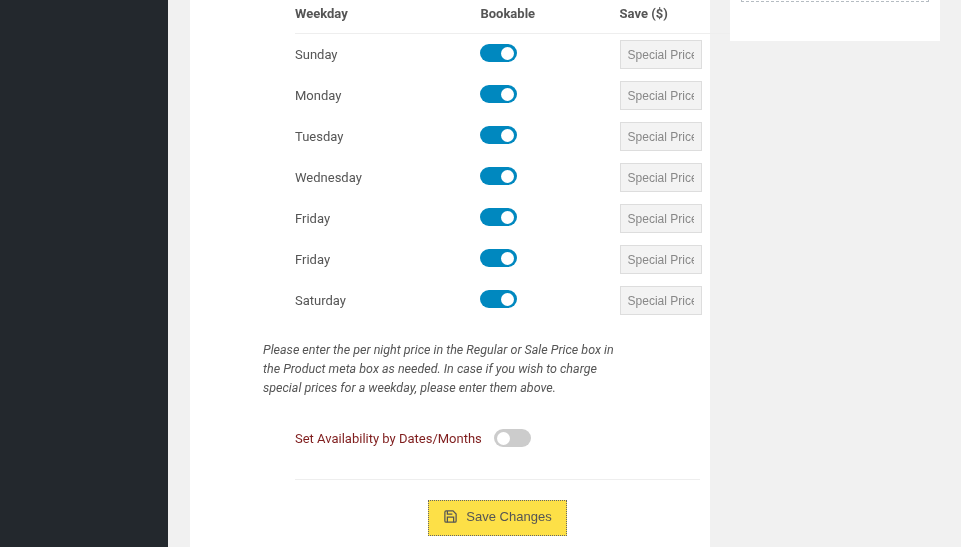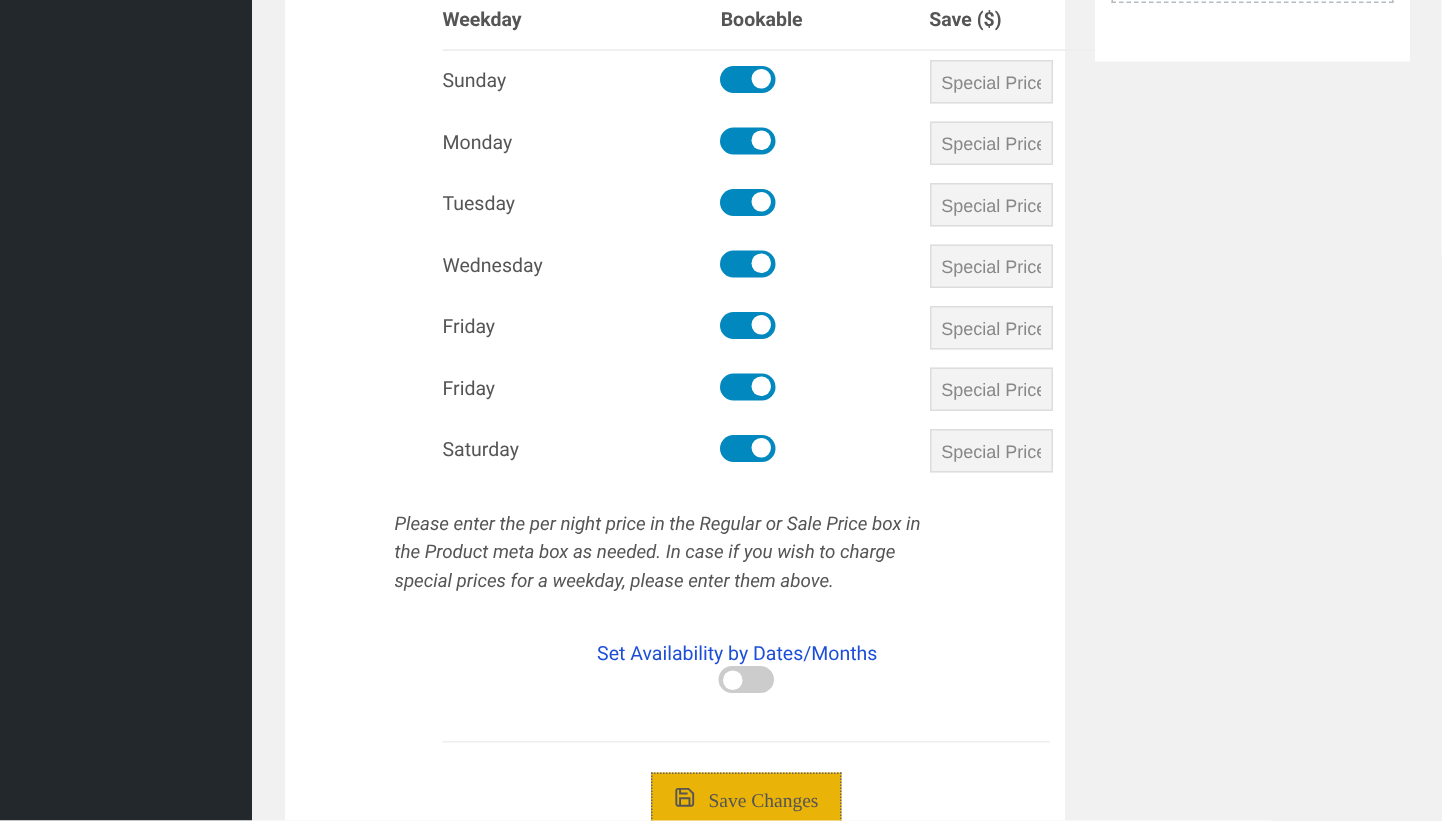--- a/index.html
+++ b/index.html
@@ -112,47 +112,45 @@
       font-size: 12.5px;
       line-height: 1.5;
       margin: 20px 0 0 73px;
       width: 370px;
     }
 
     .avail-row {
       display: flex;
       align-items: center;
       margin: 32px 0 0 105px;
-      color: #1d4ed8;
-      font-size: 13px;
-      flex-direction: column;
+      color: #7f1d1d;
+      font-size: 13px;
     }
     .avail-row .label { margin-right: 12px; }
 
     .divider {
       border-top: 1px solid #eeeeee;
       margin: 32px 0 0 105px;
     }
 
     .save-row {
       display: flex;
       justify-content: center;
       margin: 20px 0 0 105px;
     }
     .save-btn {
       border: 1px dotted #666;
-      background: #eab308;
+      background: #fde047;
       padding: 8px 14px;
       display: inline-flex;
-      align-items: center;
+      align-items: flex-start;
       gap: 8px;
       cursor: pointer;
       font-size: 13px;
       color: #555;
-      font-family: Liberation Serif, serif;
     }
     .save-btn svg { width: 15px; height: 15px; }
   </style>
 </head>
 <body>
 
 <div class="left-sidebar"></div>
 
 <div class="main-area">
   <div class="content-card">

